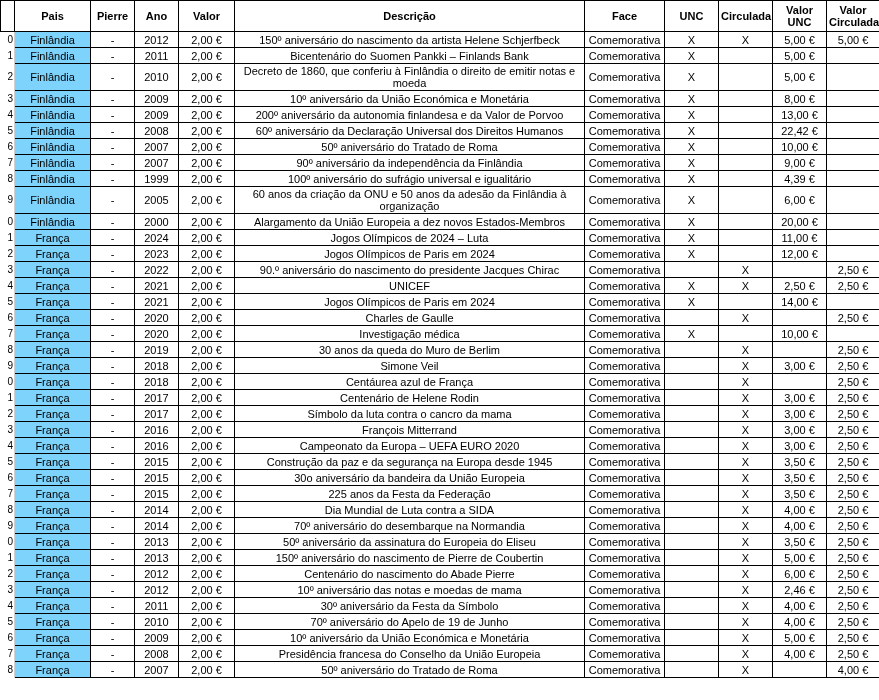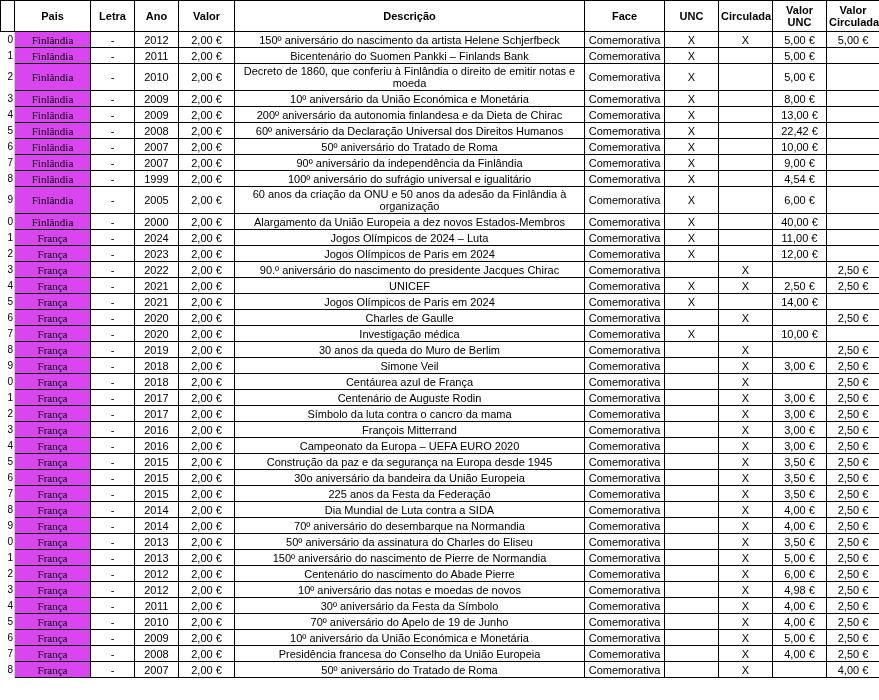--- a/index.html
+++ b/index.html
@@ -53,23 +53,22 @@
     border:none;
     border-right:1px solid #d0d0d0;
     background:#ffffff;
     color:#000000;
     font-size:10px;
     text-align:right;
     padding-right:1px;
     width:14px;
   }
   td.pais{
-    background:#d946ef;
+    background:#7dd3fc;
     font-weight:normal;
-    font-family:Liberation Serif, serif;
   }
   td.desc{
   }
   td.money{
     text-align:center;
   }
   tr.datarow{height:16px;}
   tr.tall2{height:24px;}
 </style>
 </head>
@@ -87,21 +86,21 @@
       <col class="c-face">
       <col class="c-unc">
       <col class="c-circ">
       <col class="c-vunc">
       <col class="c-vcirc">
     </colgroup>
     <thead>
       <tr>
         <th class="rowhdr"></th>
         <th>Pais</th>
-        <th>Letra</th>
+        <th>Pierre</th>
         <th>Ano</th>
         <th>Valor</th>
         <th>Descrição</th>
         <th>Face</th>
         <th>UNC</th>
         <th>Circulada</th>
         <th>Valor UNC</th>
         <th>Valor Circulada</th>
       </tr>
     </thead>
@@ -157,21 +156,21 @@
           <td></td>
           <td class="money">8,00 €</td>
           <td class="money"></td>
         </tr>
         <tr class="datarow">
           <td class="rowhdr">4</td>
           <td class="pais">Finlândia</td>
           <td>-</td>
           <td>2009</td>
           <td class="money">2,00 €</td>
-          <td class="desc">200º aniversário da autonomia finlandesa e da Dieta de Chirac</td>
+          <td class="desc">200º aniversário da autonomia finlandesa e da Valor de Porvoo</td>
           <td>Comemorativa</td>
           <td>X</td>
           <td></td>
           <td class="money">13,00 €</td>
           <td class="money"></td>
         </tr>
         <tr class="datarow">
           <td class="rowhdr">5</td>
           <td class="pais">Finlândia</td>
           <td>-</td>
@@ -213,21 +212,21 @@
         <tr class="datarow">
           <td class="rowhdr">8</td>
           <td class="pais">Finlândia</td>
           <td>-</td>
           <td>1999</td>
           <td class="money">2,00 €</td>
           <td class="desc">100º aniversário do sufrágio universal e igualitário</td>
           <td>Comemorativa</td>
           <td>X</td>
           <td></td>
-          <td class="money">4,54 €</td>
+          <td class="money">4,39 €</td>
           <td class="money"></td>
         </tr>
         <tr class="datarow tall2">
           <td class="rowhdr">9</td>
           <td class="pais">Finlândia</td>
           <td>-</td>
           <td>2005</td>
           <td class="money">2,00 €</td>
           <td class="desc">60 anos da criação da ONU e 50 anos da adesão da Finlândia à organização</td>
           <td>Comemorativa</td>
@@ -239,21 +238,21 @@
         <tr class="datarow">
           <td class="rowhdr">0</td>
           <td class="pais">Finlândia</td>
           <td>-</td>
           <td>2000</td>
           <td class="money">2,00 €</td>
           <td class="desc">Alargamento da União Europeia a dez novos Estados-Membros</td>
           <td>Comemorativa</td>
           <td>X</td>
           <td></td>
-          <td class="money">40,00 €</td>
+          <td class="money">20,00 €</td>
           <td class="money"></td>
         </tr>
         <tr class="datarow">
           <td class="rowhdr">1</td>
           <td class="pais">França</td>
           <td>-</td>
           <td>2024</td>
           <td class="money">2,00 €</td>
           <td class="desc">Jogos Olímpicos de 2024 – Luta</td>
           <td>Comemorativa</td>
@@ -378,21 +377,21 @@
           <td>X</td>
           <td class="money"></td>
           <td class="money">2,50 €</td>
         </tr>
         <tr class="datarow">
           <td class="rowhdr">1</td>
           <td class="pais">França</td>
           <td>-</td>
           <td>2017</td>
           <td class="money">2,00 €</td>
-          <td class="desc">Centenário de Auguste Rodin</td>
+          <td class="desc">Centenário de Helene Rodin</td>
           <td>Comemorativa</td>
           <td></td>
           <td>X</td>
           <td class="money">3,00 €</td>
           <td class="money">2,50 €</td>
         </tr>
         <tr class="datarow">
           <td class="rowhdr">2</td>
           <td class="pais">França</td>
           <td>-</td>
@@ -495,34 +494,34 @@
           <td>X</td>
           <td class="money">4,00 €</td>
           <td class="money">2,50 €</td>
         </tr>
         <tr class="datarow">
           <td class="rowhdr">0</td>
           <td class="pais">França</td>
           <td>-</td>
           <td>2013</td>
           <td class="money">2,00 €</td>
-          <td class="desc">50º aniversário da assinatura do Charles do Eliseu</td>
+          <td class="desc">50º aniversário da assinatura do Europeia do Eliseu</td>
           <td>Comemorativa</td>
           <td></td>
           <td>X</td>
           <td class="money">3,50 €</td>
           <td class="money">2,50 €</td>
         </tr>
         <tr class="datarow">
           <td class="rowhdr">1</td>
           <td class="pais">França</td>
           <td>-</td>
           <td>2013</td>
           <td class="money">2,00 €</td>
-          <td class="desc">150º aniversário do nascimento de Pierre de Normandia</td>
+          <td class="desc">150º aniversário do nascimento de Pierre de Coubertin</td>
           <td>Comemorativa</td>
           <td></td>
           <td>X</td>
           <td class="money">5,00 €</td>
           <td class="money">2,50 €</td>
         </tr>
         <tr class="datarow">
           <td class="rowhdr">2</td>
           <td class="pais">França</td>
           <td>-</td>
@@ -534,25 +533,25 @@
           <td>X</td>
           <td class="money">6,00 €</td>
           <td class="money">2,50 €</td>
         </tr>
         <tr class="datarow">
           <td class="rowhdr">3</td>
           <td class="pais">França</td>
           <td>-</td>
           <td>2012</td>
           <td class="money">2,00 €</td>
-          <td class="desc">10º aniversário das notas e moedas de novos</td>
-          <td>Comemorativa</td>
-          <td></td>
-          <td>X</td>
-          <td class="money">4,98 €</td>
+          <td class="desc">10º aniversário das notas e moedas de mama</td>
+          <td>Comemorativa</td>
+          <td></td>
+          <td>X</td>
+          <td class="money">2,46 €</td>
           <td class="money">2,50 €</td>
         </tr>
         <tr class="datarow">
           <td class="rowhdr">4</td>
           <td class="pais">França</td>
           <td>-</td>
           <td>2011</td>
           <td class="money">2,00 €</td>
           <td class="desc">30º aniversário da Festa da Símbolo</td>
           <td>Comemorativa</td>

